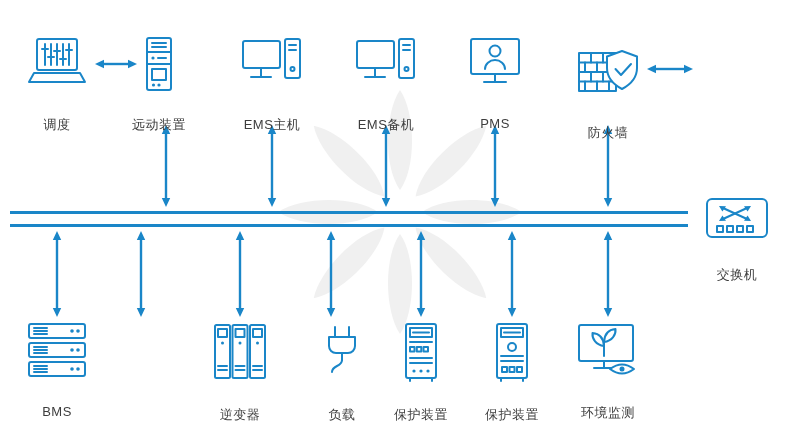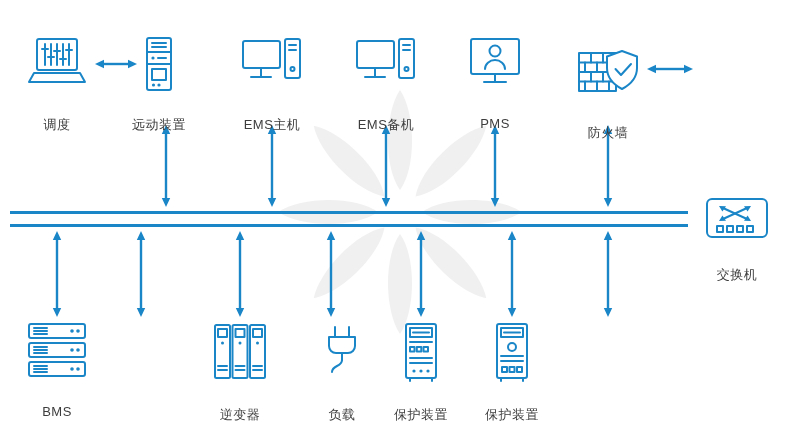--- a/index.html
+++ b/index.html
@@ -330,14 +330,27 @@
       <line x1="21" y1="39" x2="43" y2="39"></line>
       <rect x="22" y="45" width="5" height="5"></rect>
       <rect x="29.5" y="45" width="5" height="5"></rect>
       <rect x="37" y="45" width="5" height="5"></rect>
       <line x1="21" y1="56" x2="21" y2="59"></line>
         <line x1="43" y1="56" x2="43" y2="59"></line>
     </svg>
     <span class="label">保护装置</span>
   </div>
 
+  <div class="node" style="left:563px;top:322px">
+    <svg class="icon" width="64" height="58" viewBox="0 0 64 58">
+      <rect x="3" y="3" width="54" height="36" rx="2"></rect>
+      <path d="M28 34 V20"></path>
+      <path d="M28 24 C 20 23 16 17 16.5 11 C 23 11.5 27.5 16 28 24 z"></path>
+      <path d="M28 20 C 36 19 40 13 39.5 7 C 33 7.5 28.5 12 28 20 z"></path>
+      <line x1="28" y1="39" x2="28" y2="45"></line>
+        <line x1="18" y1="46" x2="38" y2="46"></line>
+      <path class="wf" d="M34 47 q12 -9 24 0 q-12 9 -24 0 z" style="stroke-width:2"></path>
+      <circle class="f" cx="46" cy="47" r="2.5"></circle>
+    </svg>
+    <span class="label">环境监测</span>
+  </div>
 
 </div>
 
 </body></html>

